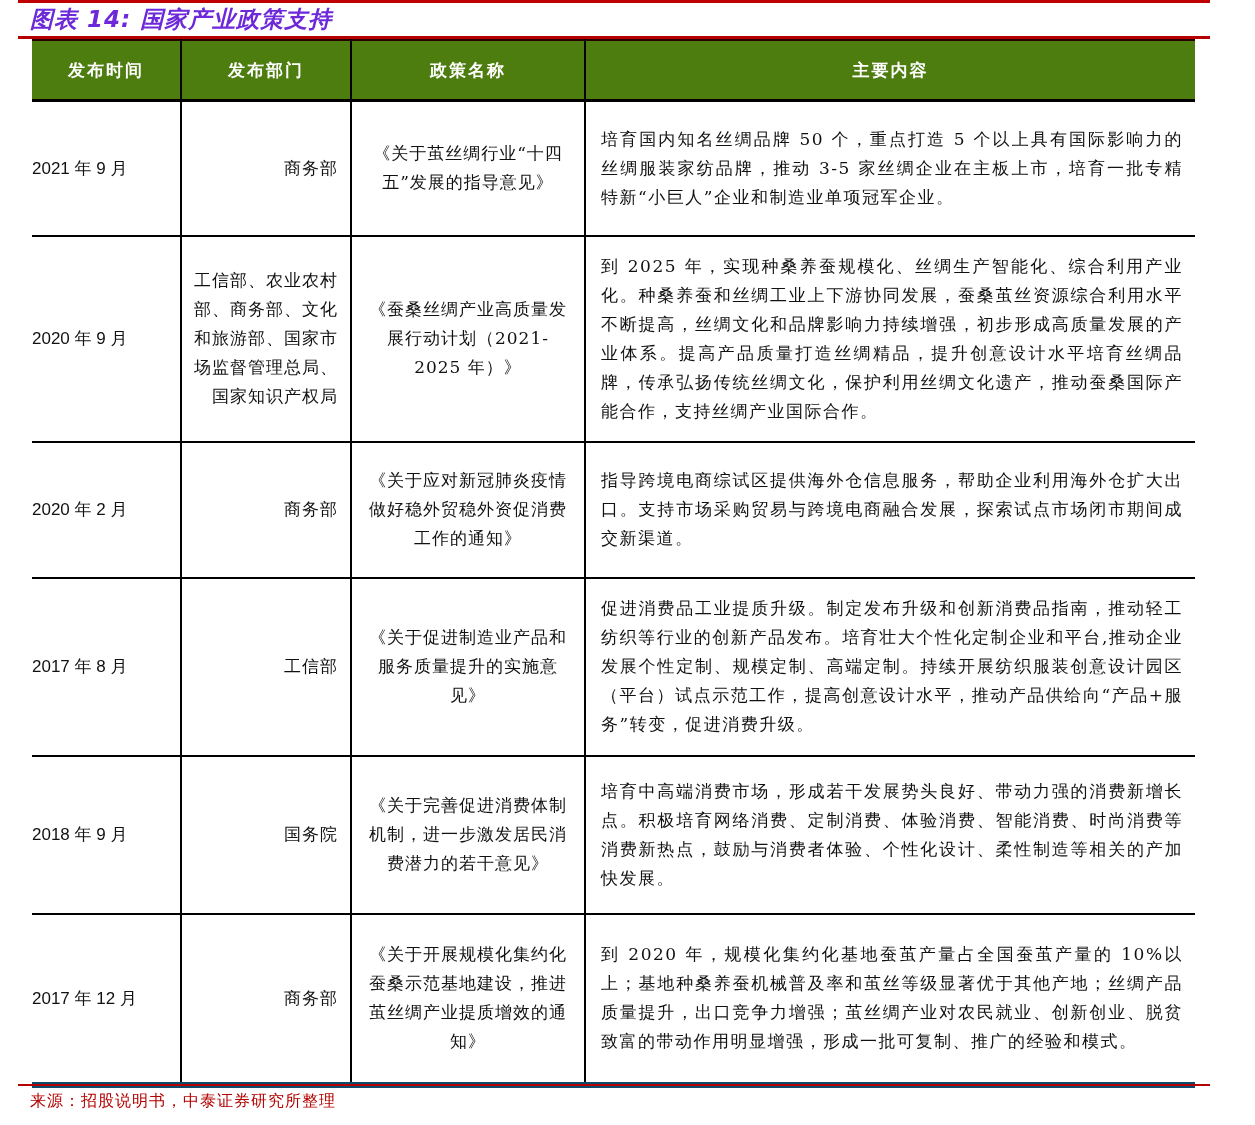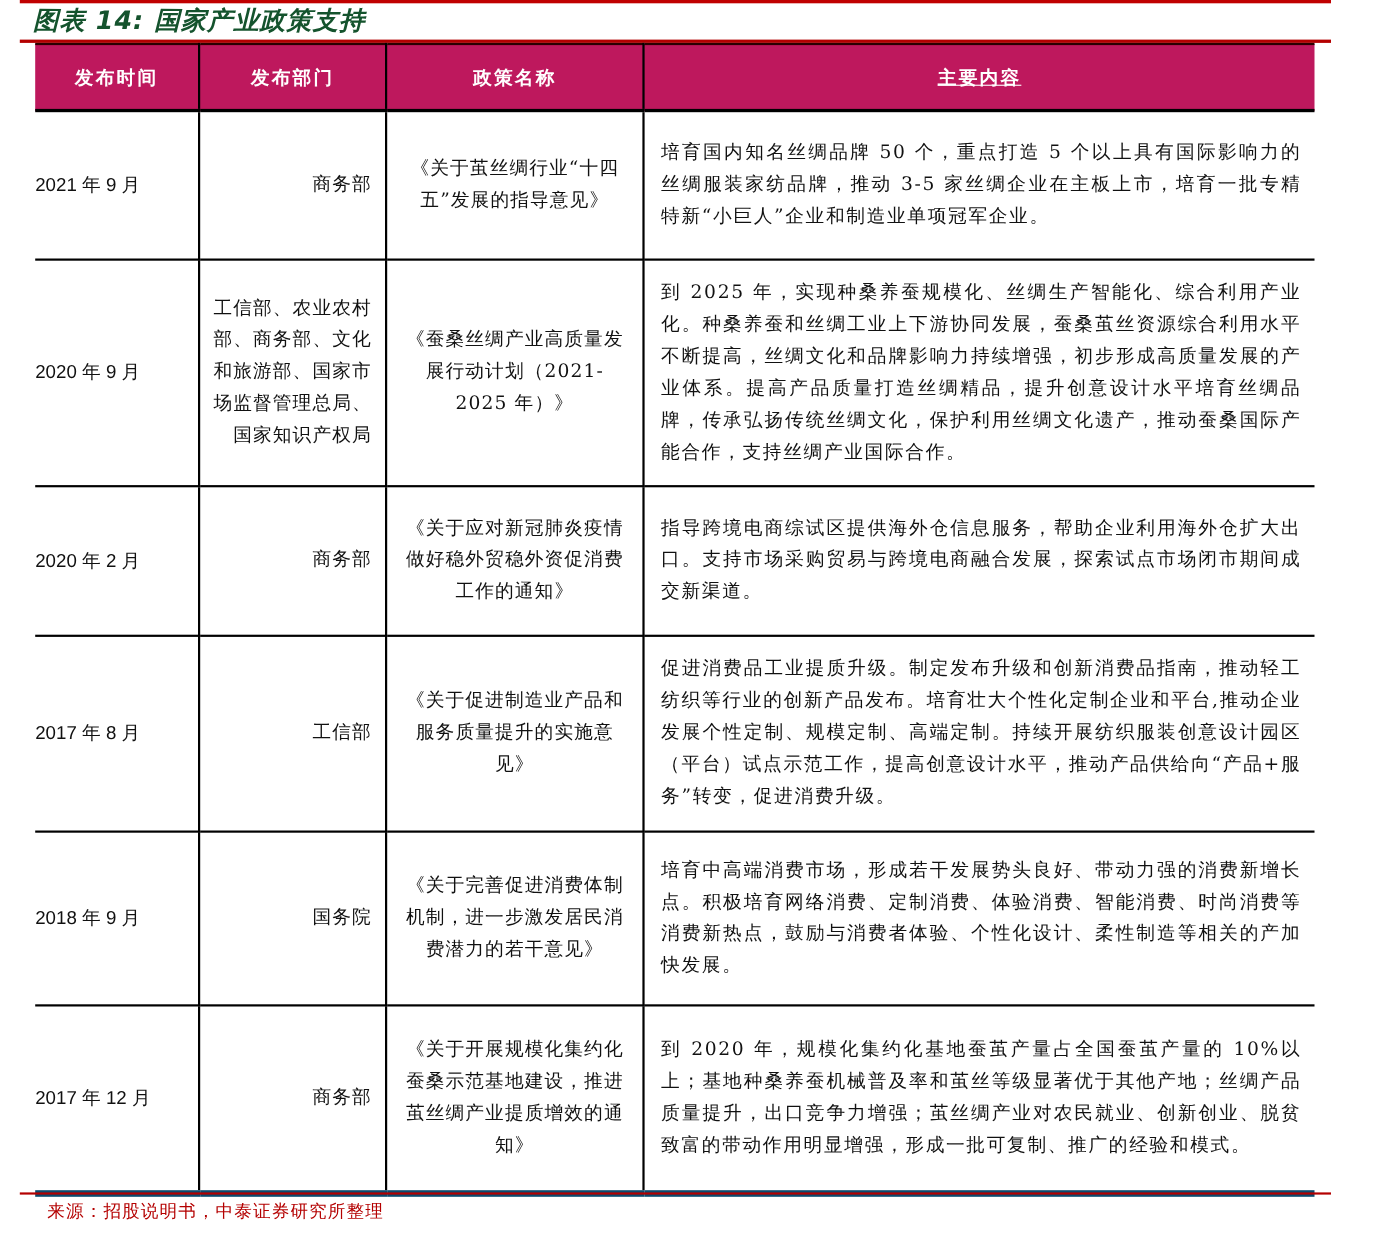--- a/index.html
+++ b/index.html
@@ -1,38 +1,38 @@
 <!DOCTYPE html>
 <html><head>
 <meta charset="utf-8">
 <style>
   html, body { margin:0; padding:0; background:#ffffff; }
   body { width:1255px; height:1125px; position:relative; overflow:hidden;
          font-family:"DejaVu Serif","Liberation Serif",serif; color:#111; }
   .top-rule { position:absolute; left:18px; top:0; width:1192px; height:3px; background:#c00000; }
   .title { position:absolute; left:30px; top:4px; height:30px; line-height:30px;
            font-family:"DejaVu Sans","Liberation Sans",sans-serif; font-weight:bold; font-style:italic;
-           font-size:23px; color:#14532d; letter-spacing:1px; }
+           font-size:23px; color:#6d28d9; letter-spacing:1px; }
   .title-rule { position:absolute; left:18px; top:36px; width:1192px; height:3px; background:#b40000; }
   table.policy { position:absolute; left:32px; top:39px; width:1163px; border-collapse:collapse; table-layout:fixed; }
-  table.policy th { background:#be185d; color:#ffffff; font-weight:bold; font-size:17px; height:56px;
+  table.policy th { background:#4d7c0f; color:#ffffff; font-weight:bold; font-size:17px; height:56px;
                     border-top:2px solid #2a0000; border-bottom:3px solid #000; letter-spacing:2px;
                     border-left:2px solid #000; border-right:2px solid #000; text-align:center; }
   table.policy th:first-child { border-left:none; }
-  table.policy th:last-child { border-right:none;text-decoration:underline; }
+  table.policy th:last-child { border-right:none; }
   table.policy td { border:2px solid #000; vertical-align:middle; font-size:17px; line-height:29px; padding:0; }
   table.policy td:first-child { border-left:none; }
   table.policy td:last-child { border-right:none; }
   table.policy tr:last-child td { border-bottom:6px solid #0c4a6e; }
   td.date { text-align:left; font-family:"Liberation Sans","DejaVu Sans",sans-serif; font-size:19px; }
   td.dept { text-align:right; padding:0 12px !important; letter-spacing:1px; }
   td.name { text-align:center; padding:16px 12px !important; letter-spacing:1px; }
   td.content { text-align:justify; padding:0 12px 0 15px !important; letter-spacing:1.5px; }
   .bottom-rule { position:absolute; left:18px; top:1084px; width:1192px; height:2px; background:#b40000; }
-  .source { position:absolute; left:43px; top:1091px; font-size:16px; color:#b40000; letter-spacing:1px; }
+  .source { position:absolute; left:30px; top:1091px; font-size:16px; color:#b40000; letter-spacing:1px; }
 </style>
 </head>
 <body>
 
 <div class="top-rule"></div>
 <div class="title">图表 14: 国家产业政策支持</div>
 <div class="title-rule"></div>
 
 <table class="policy">
   <colgroup>

